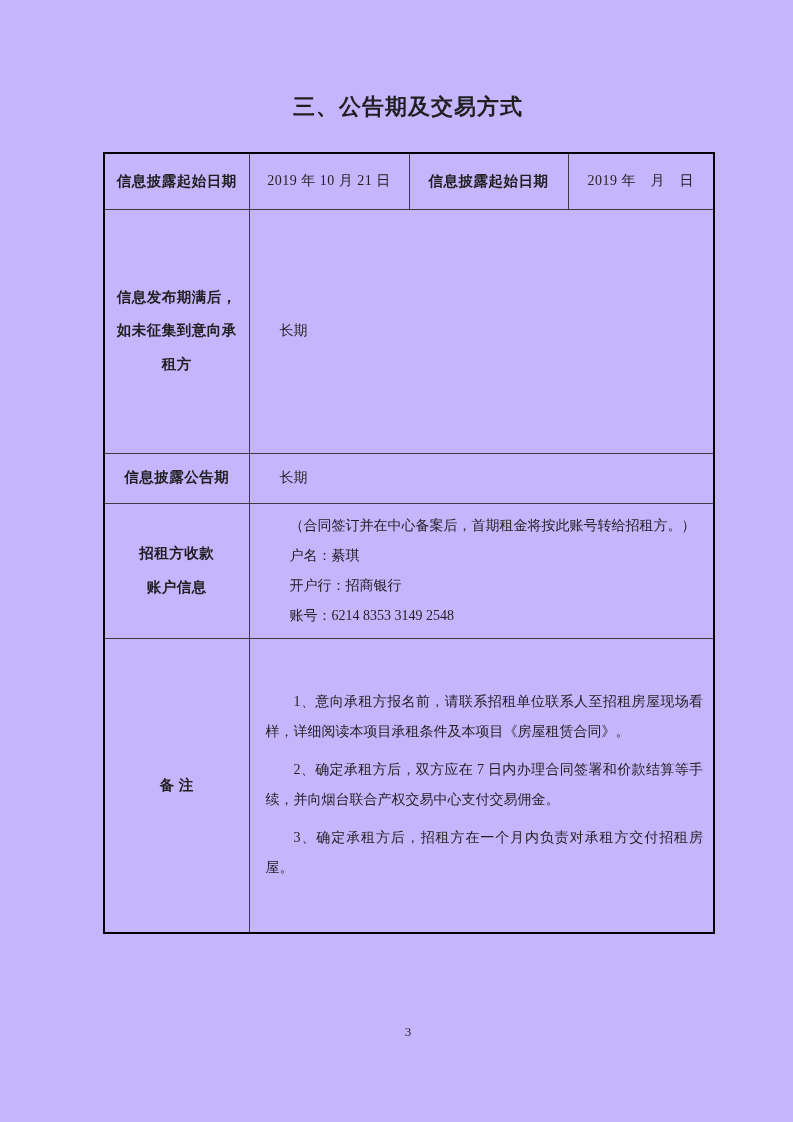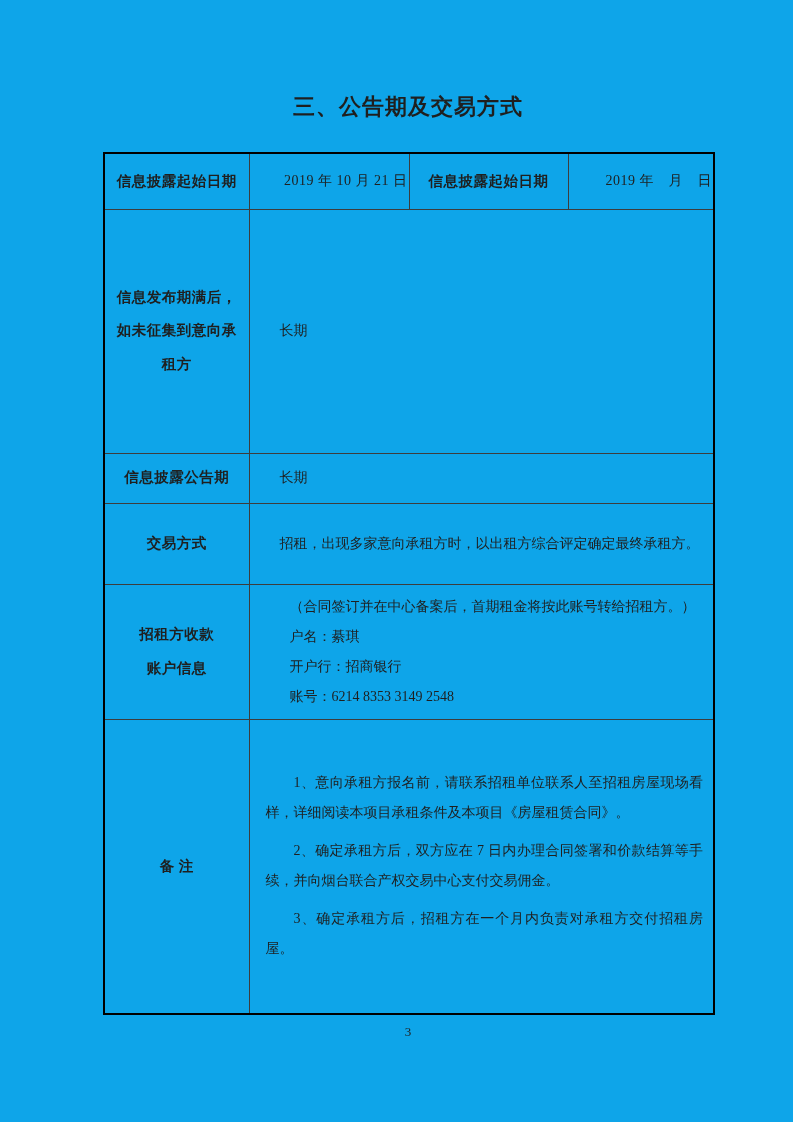--- a/index.html
+++ b/index.html
@@ -4,21 +4,21 @@
 <style>
   html, body {
     margin: 0;
     padding: 0;
     background: #ffffff;
   }
   .page {
     position: relative;
     width: 793px;
     height: 1122px;
-    background: #0ea5e9;
+    background: #c4b5fd;
     font-family: "Liberation Serif", "DejaVu Serif", serif;
     color: #1f1f1f;
     overflow: hidden;
   }
   .doc-title {
     position: absolute;
     left: 103px;
     top: 92px;
     width: 610px;
     margin: 0;
@@ -48,21 +48,21 @@
     white-space: pre-line;
     line-height: 2.3;
     letter-spacing: 0.5px;
     padding: 0 2px;
   }
   td.val {
     font-size: 14px;
     vertical-align: middle;
   }
   td.val.center {
-    text-align: right;
+    text-align: center;
     letter-spacing: 0.5px;
   }
   td.val.indent {
     padding-left: 30px;
     padding-right: 8px;
   }
   td.account-cell {
     vertical-align: middle;
     padding: 6px 10px 6px 30px;
     font-size: 14px;
@@ -116,24 +116,20 @@
 如未征集到意向承
 租方</td>
         <td class="val indent" colspan="3">长期</td>
       </tr>
 
       <tr style="height:50px">
         <td class="lbl">信息披露公告期</td>
         <td class="val indent" colspan="3">长期</td>
       </tr>
 
-      <tr style="height:81px">
-        <td class="lbl">交易方式</td>
-        <td class="val indent" colspan="3">招租，出现多家意向承租方时，以出租方综合评定确定最终承租方。</td>
-      </tr>
 
       <tr style="height:135px">
         <td class="lbl">招租方收款
 账户信息</td>
         <td class="account-cell" colspan="3">
           <div class="account-line">（合同签订并在中心备案后，首期租金将按此账号转给招租方。）</div>
           <div class="account-line">户名：綦琪</div>
           <div class="account-line">开户行：招商银行</div>
           <div class="account-line">账号：6214 8353 3149 2548</div>
         </td>

